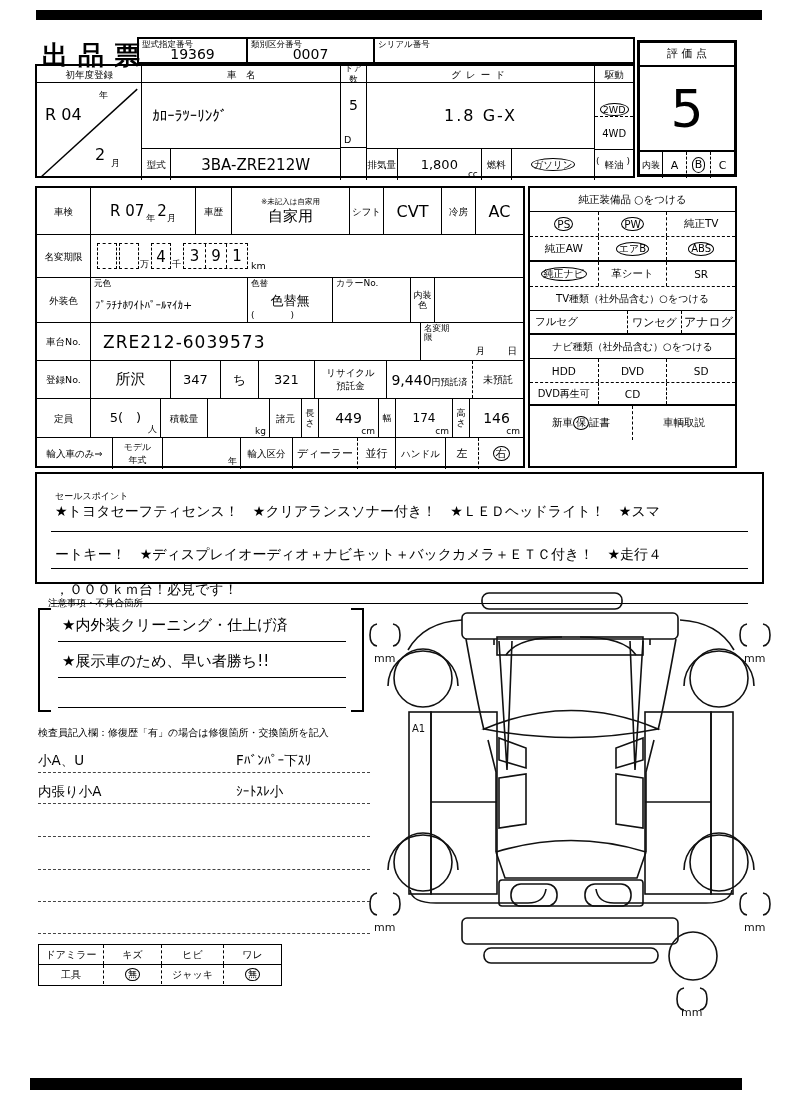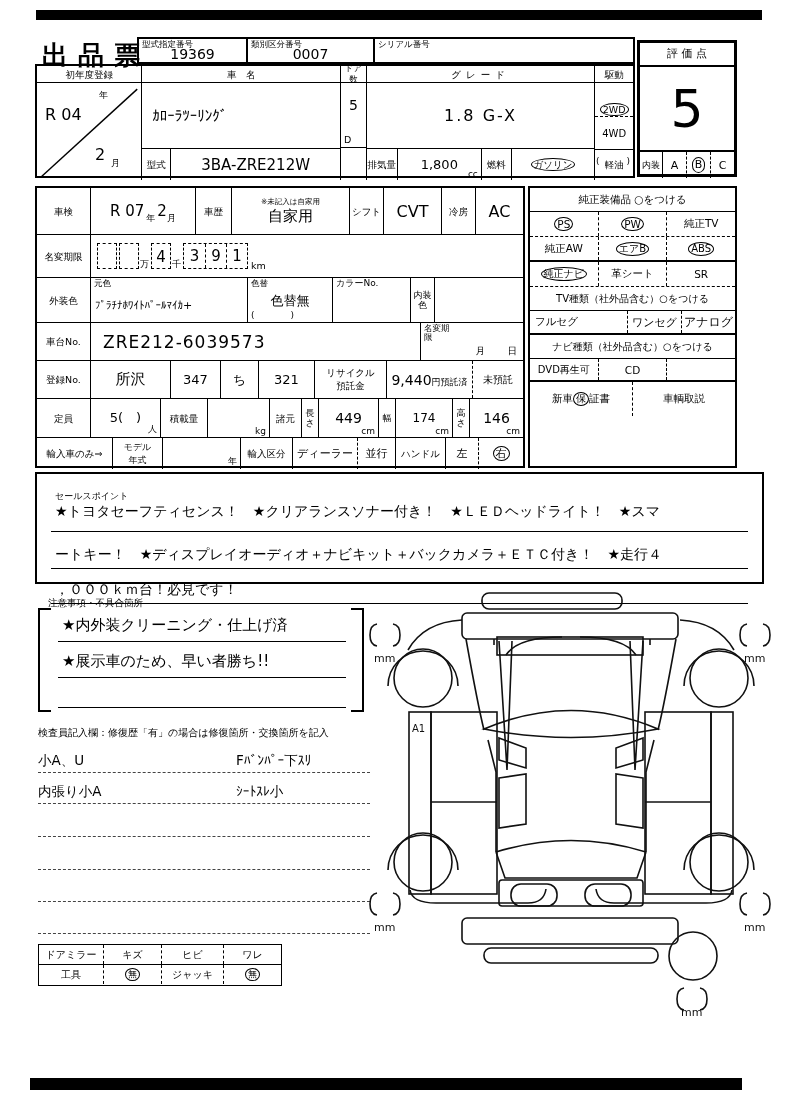--- a/index.html
+++ b/index.html
@@ -291,20 +291,25 @@
     <div class="c dsh" style="flex:1;font-size:10.5px;">革シート</div>
     <div class="c dsh" style="flex:1;font-size:10.5px;">SR</div>
   </div>
   <div class="row" style="height:24px;font-size:10px;align-items:center;justify-content:center;">TV種類（社外品含む）○をつける</div>
   <div class="row" style="height:24px;border-bottom-width:2.5px;">
     <div class="c" style="flex:1;font-size:10.5px;">フルセグ</div>
     <div class="c dsh" style="flex:1;font-size:11px;margin-left:44px;">ワンセグ</div>
     <div class="c dsh" style="flex:1;font-size:12px;">アナログ</div>
   </div>
   <div class="row" style="height:24px;font-size:10px;align-items:center;justify-content:center;">ナビ種類（社外品含む）○をつける</div>
+  <div class="row" style="height:24px;border-bottom-style:dashed;">
+    <div class="c" style="flex:1;font-size:10.5px;">HDD</div>
+    <div class="c dsh" style="flex:1;font-size:10.5px;">DVD</div>
+    <div class="c dsh" style="flex:1;font-size:10.5px;">SD</div>
+  </div>
   <div class="row" style="height:23px;border-bottom-width:2.5px;">
     <div class="c" style="flex:1;font-size:10px;">DVD再生可</div>
     <div class="c dsh" style="flex:1;font-size:10.5px;">CD</div>
     <div class="c dsh" style="flex:1;"></div>
   </div>
   <div class="row" style="height:34px;">
     <div class="c" style="flex:1;font-size:10.5px;">
       <span>新車</span>
         <span class="circ1" style="font-size:10px;">保</span>
         <span>証書</span>

